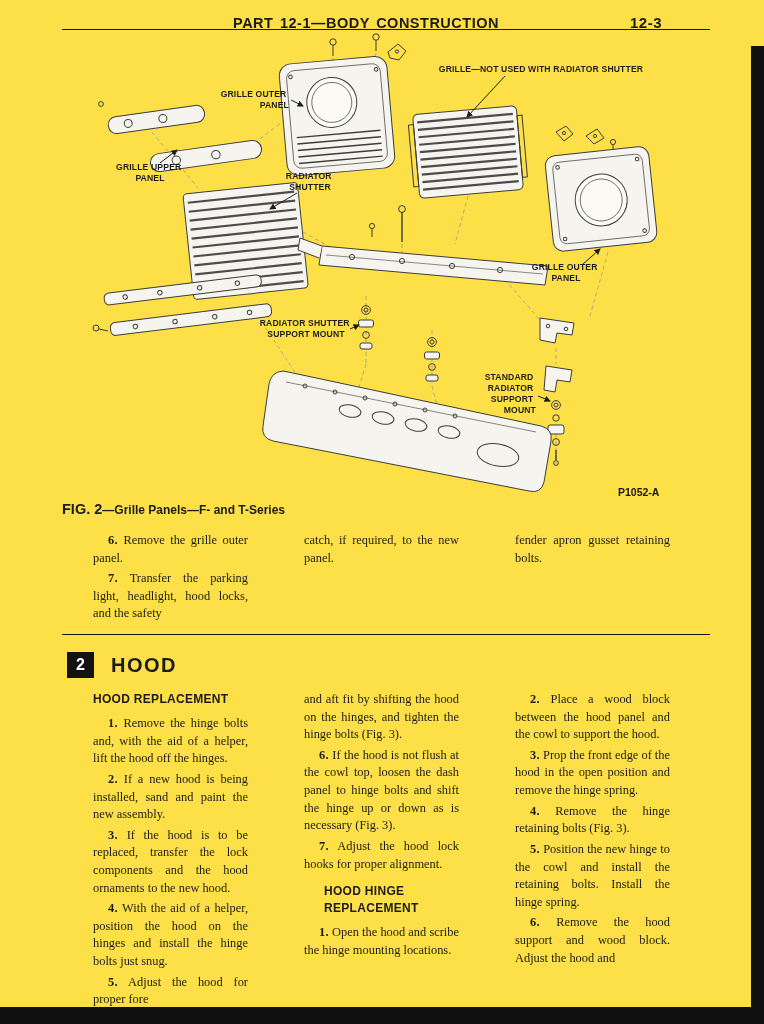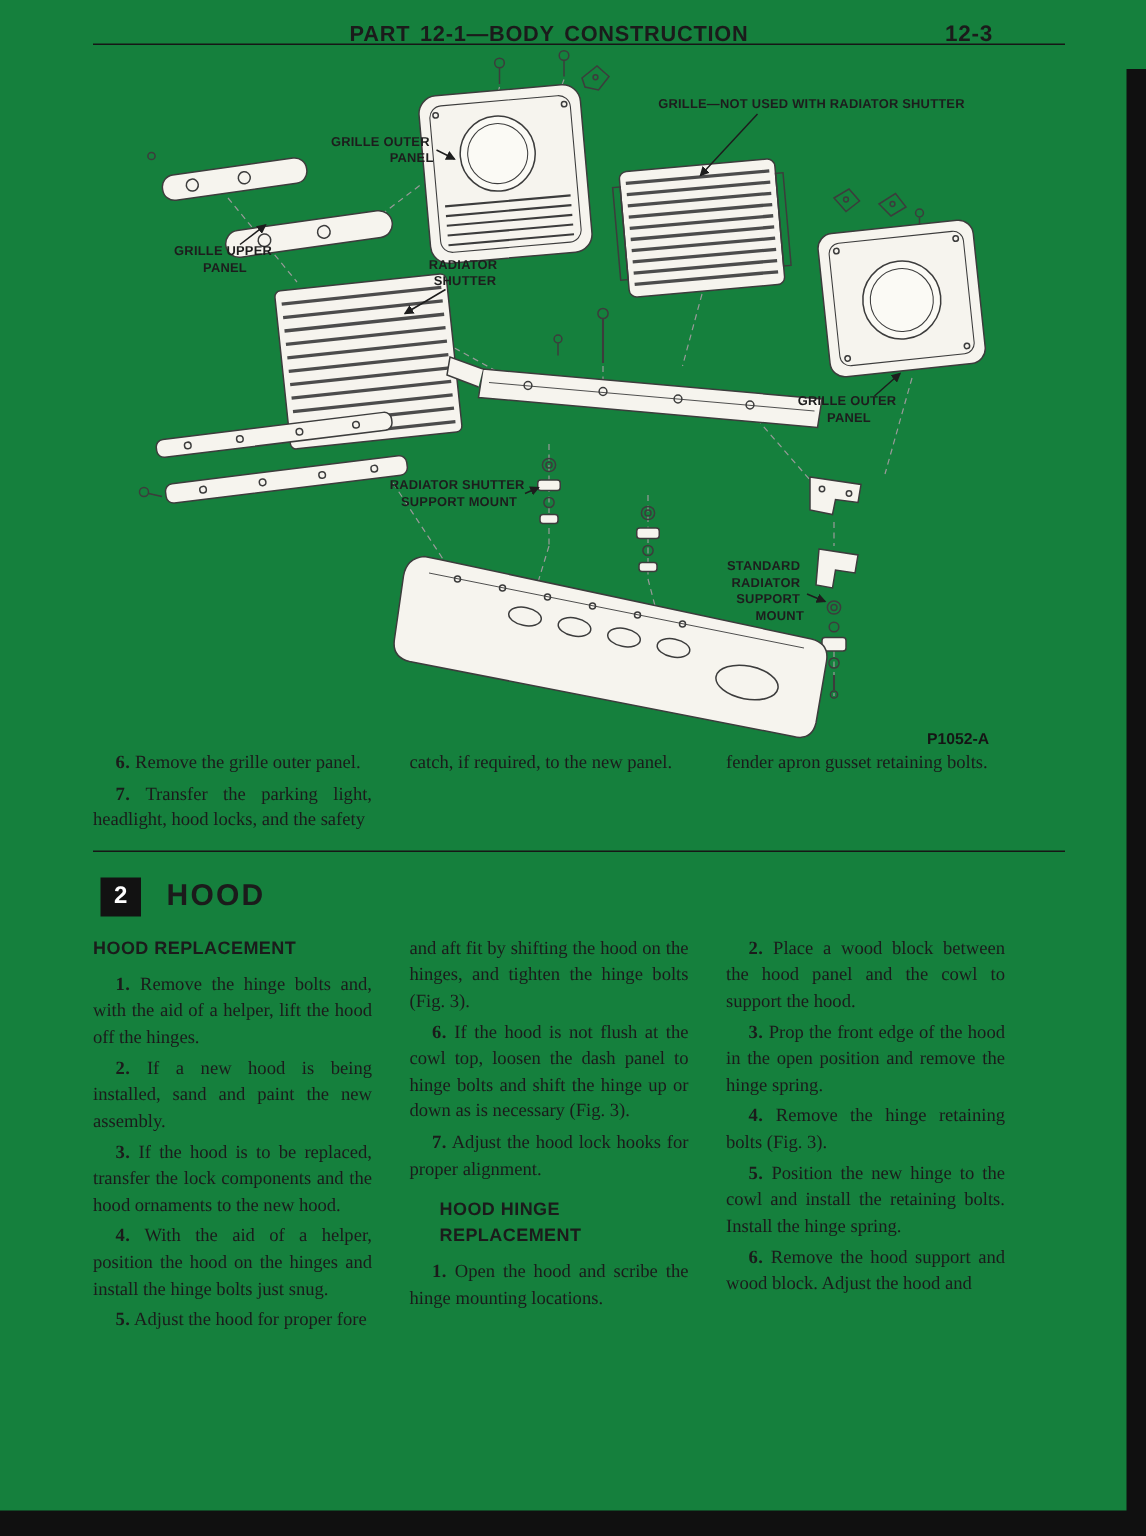--- a/index.html
+++ b/index.html
@@ -4,21 +4,21 @@
 <style>
   * { box-sizing: border-box; }
   html, body { margin: 0; padding: 0; }
   body {
     width: 764px; height: 1024px;
     background: #dedbd2;
     font-family: "Liberation Serif", serif;
     color: #1b1b1b;
     position: relative; overflow: hidden;
   }
-  .page { position: absolute; inset: 0; background: #15803d; }
+  .page { position: absolute; inset: 0; background: #fde047; }
   .edge-right { position: absolute; top: 46px; right: 0; width: 13px; height: 962px; background: #101010; }
   .edge-bottom { position: absolute; left: 0; bottom: 0; width: 100%; height: 17px; background: #101010; }
 
   .content { position: relative; margin: 0 94px 0 62px; width: 608px; }
 
   .header { position: relative; padding-top: 15px; height: 26px; }
   .header-title {
     display: block; text-align: center;
     font-family: "Liberation Sans", sans-serif; font-weight: 700;
     font-size: 14.5px; letter-spacing: .5px; word-spacing: 2px;
@@ -36,21 +36,21 @@
     font-family: "Liberation Sans", sans-serif; font-size: 8.6px;
     font-weight: 700; fill: #1d1d1d; letter-spacing: .15px;
   }
   text.pcode { font-family: "Liberation Sans", sans-serif; font-size: 10.5px; font-weight: 700; fill: #151515; }
 
   .caption { margin: 0 0 14px; }
   .caption .fig { font-family: "Liberation Sans", sans-serif; font-weight: 700; font-size: 14.5px; }
   .caption .figtext { font-family: "Liberation Sans", sans-serif; font-weight: 700; font-size: 12px; }
 
   .cols { display: flex; gap: 25px; }
-  .col { flex: 1; text-align: justify; font-size: 12.4px; line-height: 1.42; }
+  .col { flex: 1; text-align: justify; font-size: 12.4px; line-height: 1.42; margin-left: 31px; }
   .para { margin: 0 0 3px; text-indent: 15px; }
   .para.cont { text-indent: 0; }
   .para b { letter-spacing: .3px; }
   .col h3 {
     font-family: "Liberation Sans", sans-serif; font-size: 12px;
     letter-spacing: .3px; margin: 0 0 7px; text-align: left;
   }
   .col h3.mid { margin-top: 10px; padding-left: 20px; }
 
   .section-rule { margin-top: 8px; }
@@ -325,20 +325,23 @@
             <tspan x="536" y="361">RADIATOR</tspan>
             <tspan x="536" y="372">SUPPORT</tspan>
             <tspan x="536" y="383">MOUNT</tspan>
           </text>
 
           <text class="pcode" x="618" y="466">P1052-A</text>
         </g>
       </svg>
     </div>
 
+    <div class="caption">
+      <span class="fig">FIG. 2</span><span class="figtext">—Grille Panels—F- and T-Series</span>
+    </div>
 
     <div class="cols">
       <div class="col">
         <p class="para"><b>6.</b> <span>Remove the grille outer panel.</span></p>
         <p class="para"><b>7.</b> <span>Transfer the parking light, headlight, hood locks, and the safety</span></p>
       </div>
       <div class="col">
         <p class="para cont"><span>catch, if required, to the new panel.</span></p>
       </div>
       <div class="col">

